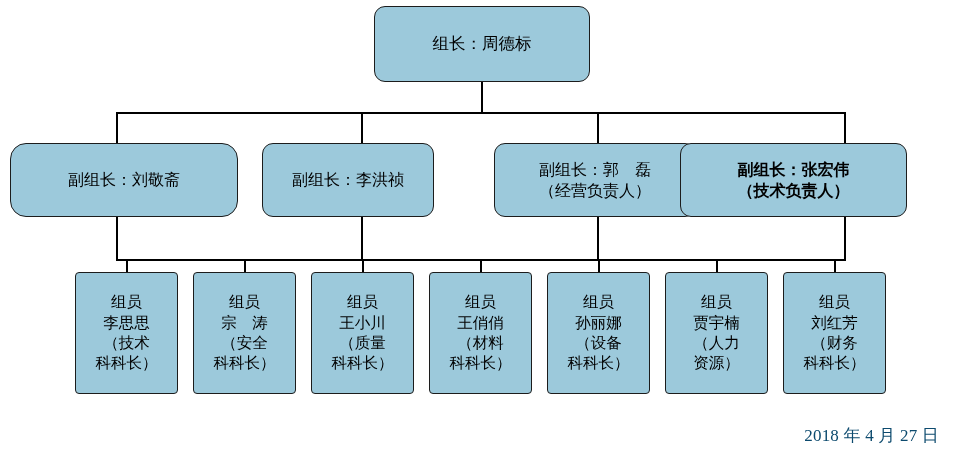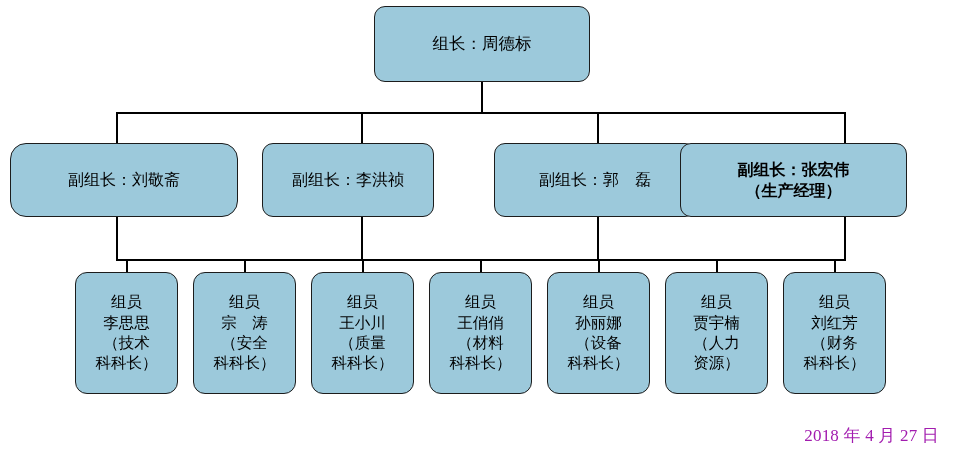--- a/index.html
+++ b/index.html
@@ -53,21 +53,21 @@
   .node-deputy.d0 { left: 10px;  width: 228px; border-radius: 16px; }
   .node-deputy.d1 { left: 262px; width: 172px; }
   .node-deputy.d2 { left: 494px; width: 202px; }
   .node-deputy.d3 { left: 680px; width: 227px; font-weight: bold; }
   
   .node-member {
     top: 272px;
     width: 103px;
     height: 122px;
     font-size: 15.5px;
-    border-radius: 12px;
+    border-radius: 4px;
   }
   .node-member.m0 { left: 75px; }
   .node-member.m1 { left: 193px; }
   .node-member.m2 { left: 311px; }
   .node-member.m3 { left: 429px; }
   .node-member.m4 { left: 547px; }
   .node-member.m5 { left: 665px; }
   .node-member.m6 { left: 783px; }
 
   
@@ -77,21 +77,21 @@
     z-index: 1;
   }
   .conn.v { width: 2px; }
   .conn.h { height: 2px; }
 
   .date-stamp {
     position: absolute;
     right: 22px;
     top: 424px;
     font-size: 17px;
-    color: #a21caf;
+    color: #0c4a6e;
     white-space: pre;
     letter-spacing: 0.2px;
   }
 </style>
 </head>
 <body>
 
 <div id="chart-root">
 
   <div class="conn v" style="left:481px; top:82px; height:32px;"></div>
@@ -119,24 +119,25 @@
   </div>
 
   <div class="node node-deputy d0">
     <span class="line">副组长：刘敬斋</span>
   </div>
   <div class="node node-deputy d1">
     <span class="line">副组长：李洪祯</span>
   </div>
   <div class="node node-deputy d2">
     <span class="line">副组长：郭　磊</span>
+    <span class="line">（经营负责人）</span>
   </div>
   <div class="node node-deputy d3">
     <span class="line">副组长：张宏伟</span>
-    <span class="line">（生产经理）</span>
+    <span class="line">（技术负责人）</span>
   </div>
 
   <div class="node node-member m0">
     <span class="line">组员</span>
     <span class="line">李思思</span>
     <span class="line">（技术</span>
     <span class="line">科科长）</span>
   </div>
   <div class="node node-member m1">
     <span class="line">组员</span>

